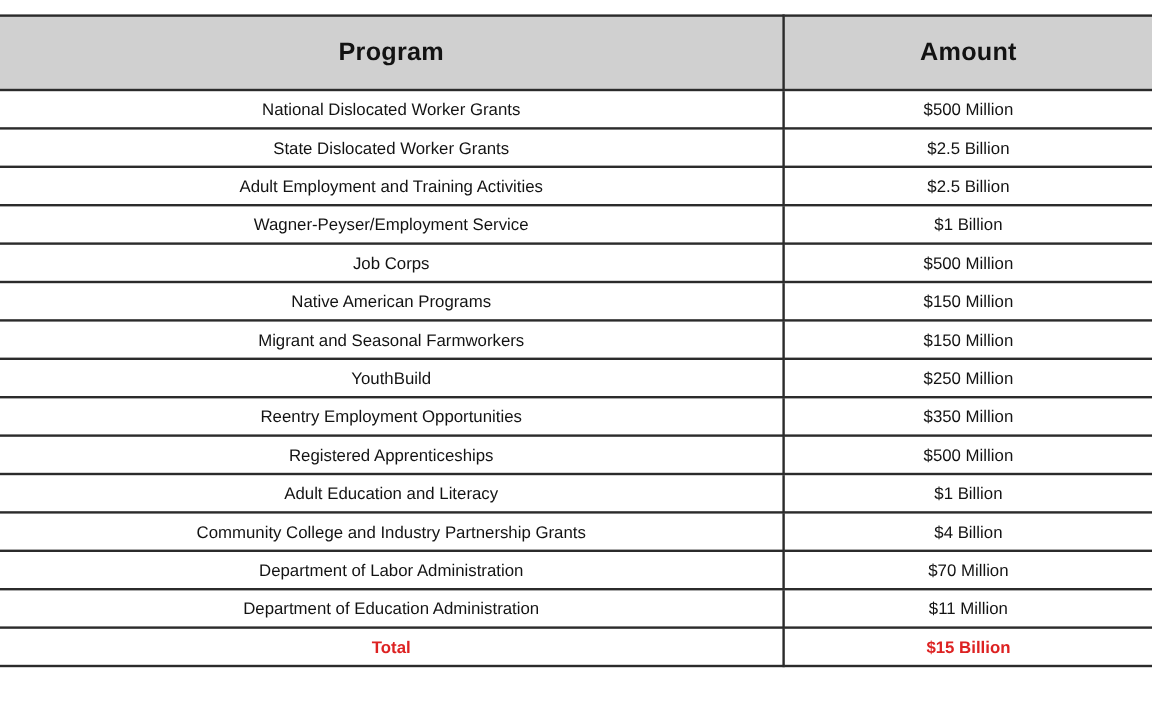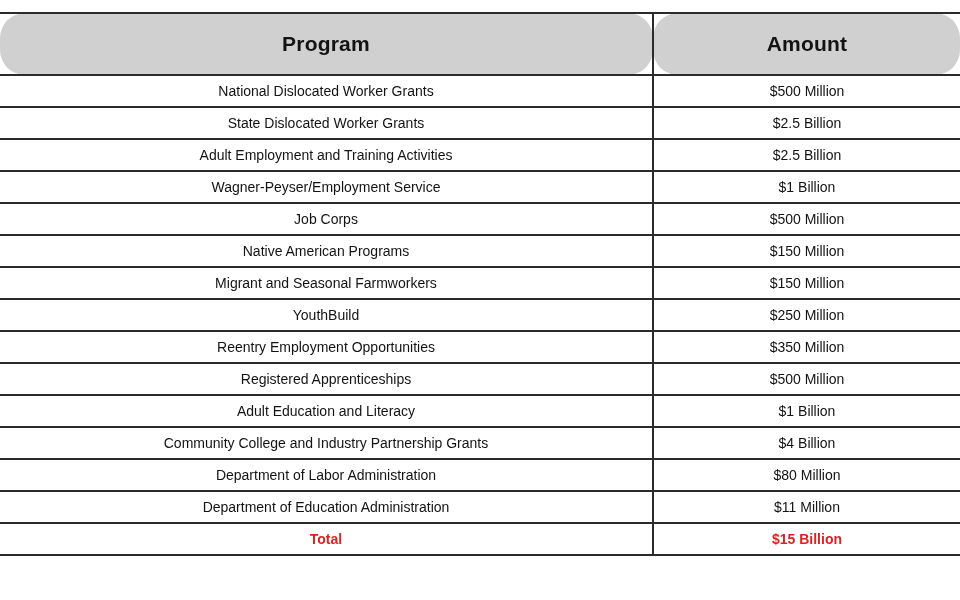--- a/index.html
+++ b/index.html
@@ -32,21 +32,20 @@
 
   table.budget th,
   table.budget td {
     padding: 0;
     margin: 0;
     text-align: center;
     vertical-align: middle;
     color: #131313;
     border-top: 2px solid #2b2b2b;
     border-bottom: 2px solid #2b2b2b;
-    border-radius: 25px;
   }
 
   table.budget th.cell-program,
   table.budget td.cell-program {
     border-right: 2px solid #2b2b2b;
   }
 
   thead th {
     background: #d0d0d0;
     height: 60px;
@@ -128,21 +127,21 @@
         <tr>
           <td class="cell-program">Adult Education and Literacy</td>
           <td class="cell-amount">$1 Billion</td>
         </tr>
         <tr>
           <td class="cell-program">Community College and Industry Partnership Grants</td>
           <td class="cell-amount">$4 Billion</td>
         </tr>
         <tr>
           <td class="cell-program">Department of Labor Administration</td>
-          <td class="cell-amount">$80 Million</td>
+          <td class="cell-amount">$70 Million</td>
         </tr>
         <tr>
           <td class="cell-program">Department of Education Administration</td>
           <td class="cell-amount">$11 Million</td>
         </tr>
         <tr class="total-row">
           <td class="cell-program">Total</td>
           <td class="cell-amount">$15 Billion</td>
         </tr>
       </tbody>

